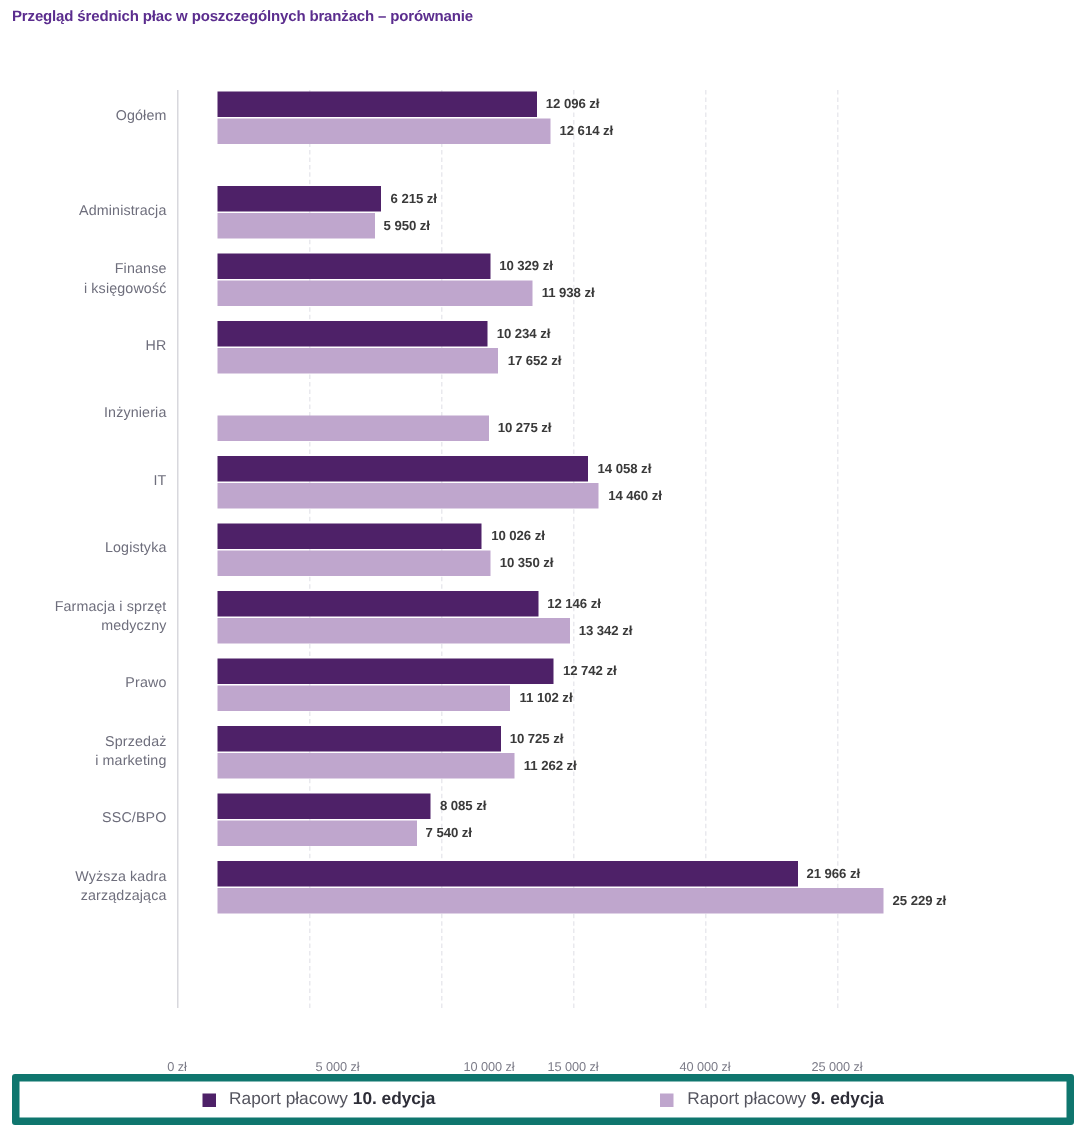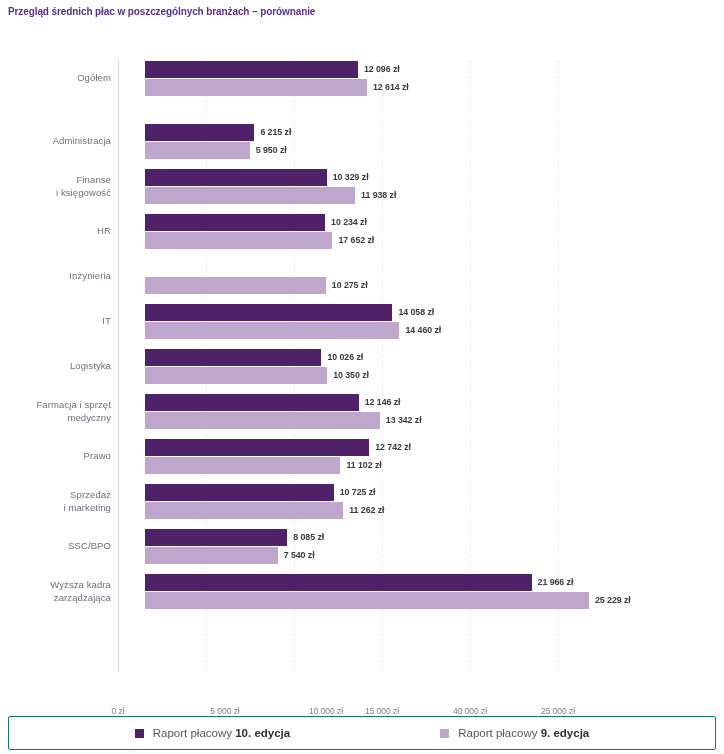--- a/index.html
+++ b/index.html
@@ -108,21 +108,21 @@
     transform: translateX(-50%);
     white-space: nowrap;
     letter-spacing: -0.05px;
   }
 
   
   .legend {
     position: absolute;
     left: 8px; top: 716px;
     width: 708px; height: 34px;
-    border: 1px solid #0f766e;
+    border: 5px solid #0f766e;
     background: #fff;
     border-radius: 2px;
   }
   .legend-inner {
     position: absolute;
     left: 0; top: 0;
     width: 100%; height: 100%;
     display: flex;
     align-items: center;
     justify-content: center;

